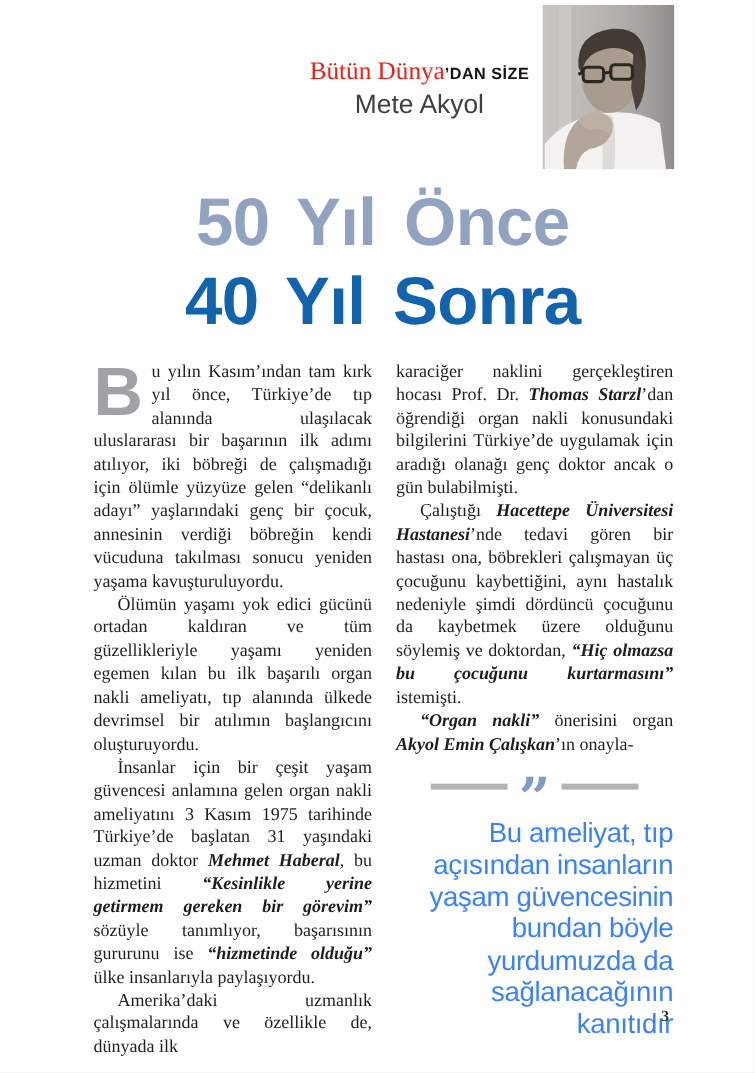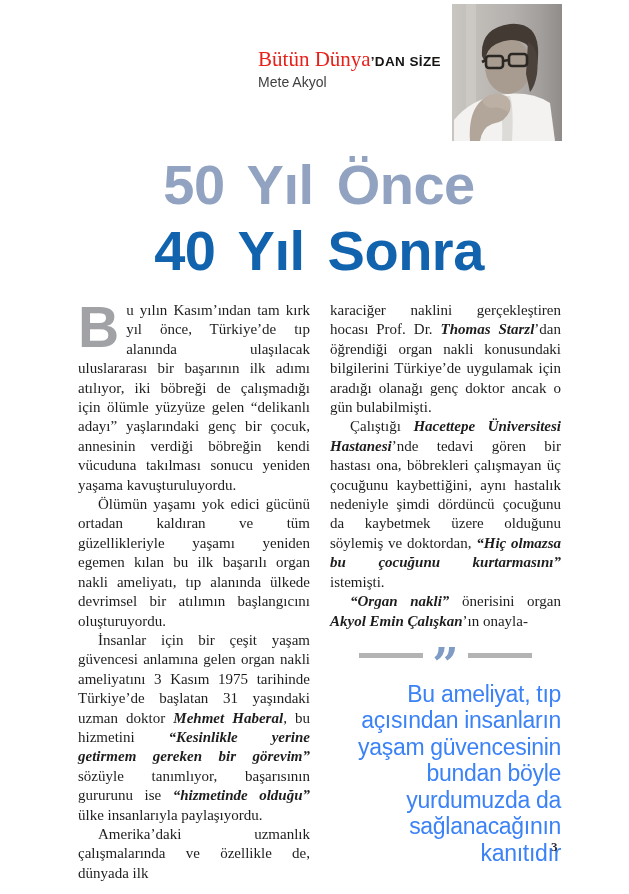--- a/index.html
+++ b/index.html
@@ -4,25 +4,25 @@
 <style>
   * { margin:0; padding:0; box-sizing:border-box; }
   html,body { background:#e9e9e9; }
   .page {
     position:relative; width:629px; height:894px; margin:0 auto;
     background:#ffffff; overflow:hidden;
     font-family:"Liberation Serif", serif; color:#1f1c1d;
   }
   
   .photo { position:absolute; left:452px; top:4px; width:110px; height:137px; }
-  .masthead { position:absolute; right:188px; top:47px; text-align:left; white-space:nowrap; }
+  .masthead { position:absolute; right:188px; top:47px; text-align:center; white-space:nowrap; }
   .brand { font-family:"Liberation Serif", serif; font-size:21px; color:#e8201a; }
   .brand-suffix { font-family:"Liberation Sans", sans-serif; font-weight:bold; font-size:13.5px;
                   color:#161412; letter-spacing:.4px; }
-  .author { font-family:"Liberation Sans", sans-serif; font-size:14px; color:#3f4042; margin-top:2px; }
+  .author { font-family:"Liberation Sans", sans-serif; font-size:22px; color:#3f4042; margin-top:2px; }
   
   .title { position:absolute; left:70px; top:152px; width:498px; text-align:center;
            font-family:"Liberation Sans", sans-serif; font-weight:bold;
            font-size:56px; line-height:66px; letter-spacing:-.5px; word-spacing:8px; }
   .title .t1 { display:block; color:#91a3c0; }
   .title .t2 { display:block; color:#1263ae; }
   
   .col { position:absolute; top:301px; width:232px; font-size:15px; line-height:19.4px;
          text-align:justify; }
   .col-left  { left:78px; }

